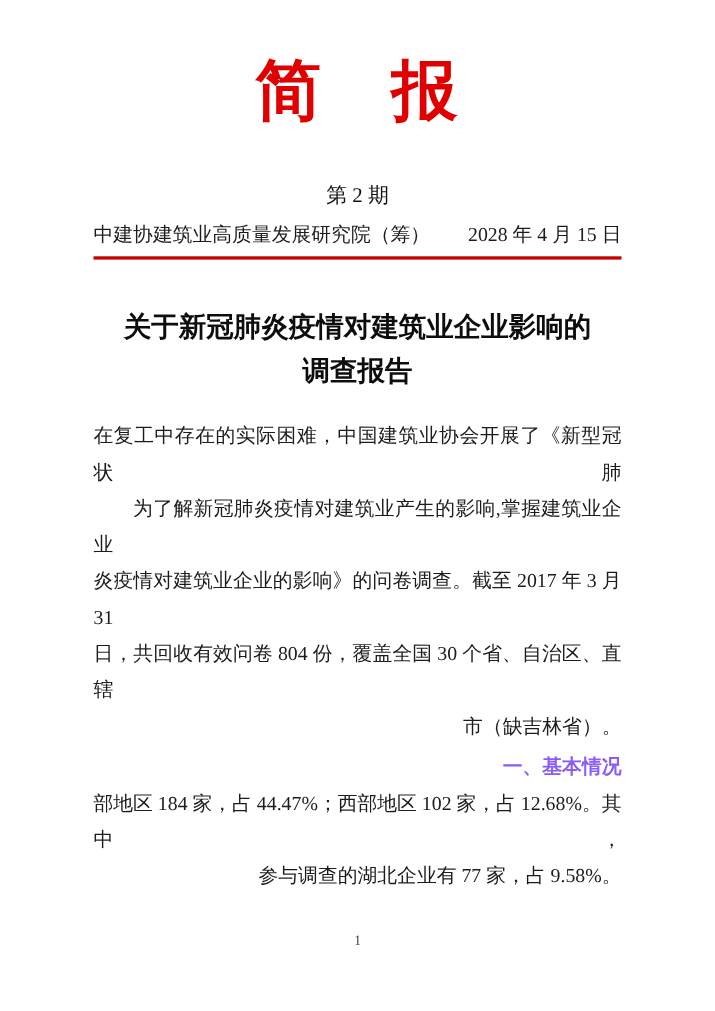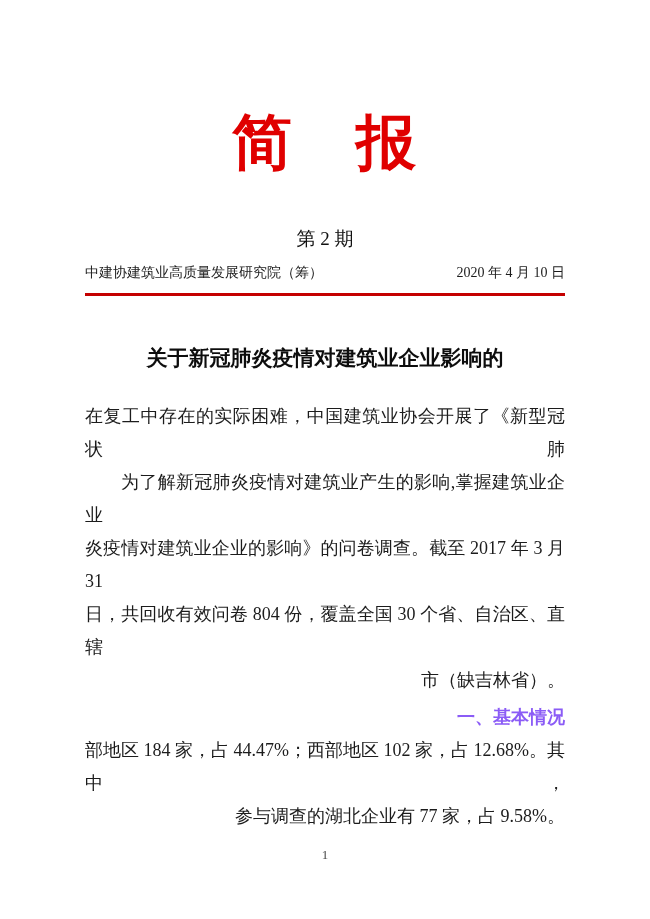--- a/index.html
+++ b/index.html
@@ -6,54 +6,54 @@
   .page {
     width: 650px;
     height: 919px;
     background: #ffffff;
     position: relative;
     overflow: hidden;
     font-family: "Liberation Serif", "DejaVu Serif", serif;
     color: #1c1c1c;
   }
   .masthead-title {
-    padding-top: 112px;
+    padding-top: 52px;
     text-align: center;
     font-size: 60px;
     line-height: 1.05;
     font-weight: 700;
     color: #e00000;
     letter-spacing: 2px;
     white-space: pre;
   }
   .issue {
     margin-top: 52px;
     text-align: center;
     font-size: 19px;
     line-height: 24px;
     color: #111111;
   }
   .org-row {
     margin: 10px 85px 0 85px;
     display: flex;
     justify-content: space-between;
     align-items: flex-end;
-    font-size: 14px;
+    font-size: 18px;
     line-height: 24px;
     color: #1c1c1c;
   }
   .red-rule {
     margin: 8px 85px 0 85px;
     height: 3px;
     background: #c40000;
   }
   .doc-title {
     margin-top: 42px;
     text-align: center;
-    font-size: 21px;
+    font-size: 25px;
     line-height: 40px;
     font-weight: 700;
     color: #0d0d0d;
   }
   .body-block {
     margin: 22px 85px 0 85px;
     font-size: 18px;
     line-height: 33px;
   }
   .line { text-align: right; }
@@ -81,27 +81,28 @@
 <body>
 
 <div class="page">
 
   <div class="masthead-title">简　报</div>
 
   <div class="issue">第 2 期</div>
 
   <div class="org-row">
     <span>中建协建筑业高质量发展研究院（筹）</span>
-    <span>2020 年 4 月 10 日</span>
+    <span>2028 年 4 月 15 日</span>
   </div>
 
   <div class="red-rule"></div>
 
   <div class="doc-title">
     <div>关于新冠肺炎疫情对建筑业企业影响的</div>
+    <div>调查报告</div>
   </div>
 
   <div class="body-block">
     <div class="line just">在复工中存在的实际困难，中国建筑业协会开展了《新型冠状肺</div>
     <div class="line just indent">为了解新冠肺炎疫情对建筑业产生的影响,掌握建筑业企业</div>
     <div class="line just">炎疫情对建筑业企业的影响》的问卷调查。截至 2017 年 3 月 31</div>
     <div class="line just">日，共回收有效问卷 804 份，覆盖全国 30 个省、自治区、直辖</div>
     <div class="line">市（缺吉林省）。</div>
 
     <div class="line section-heading">一、基本情况</div>

